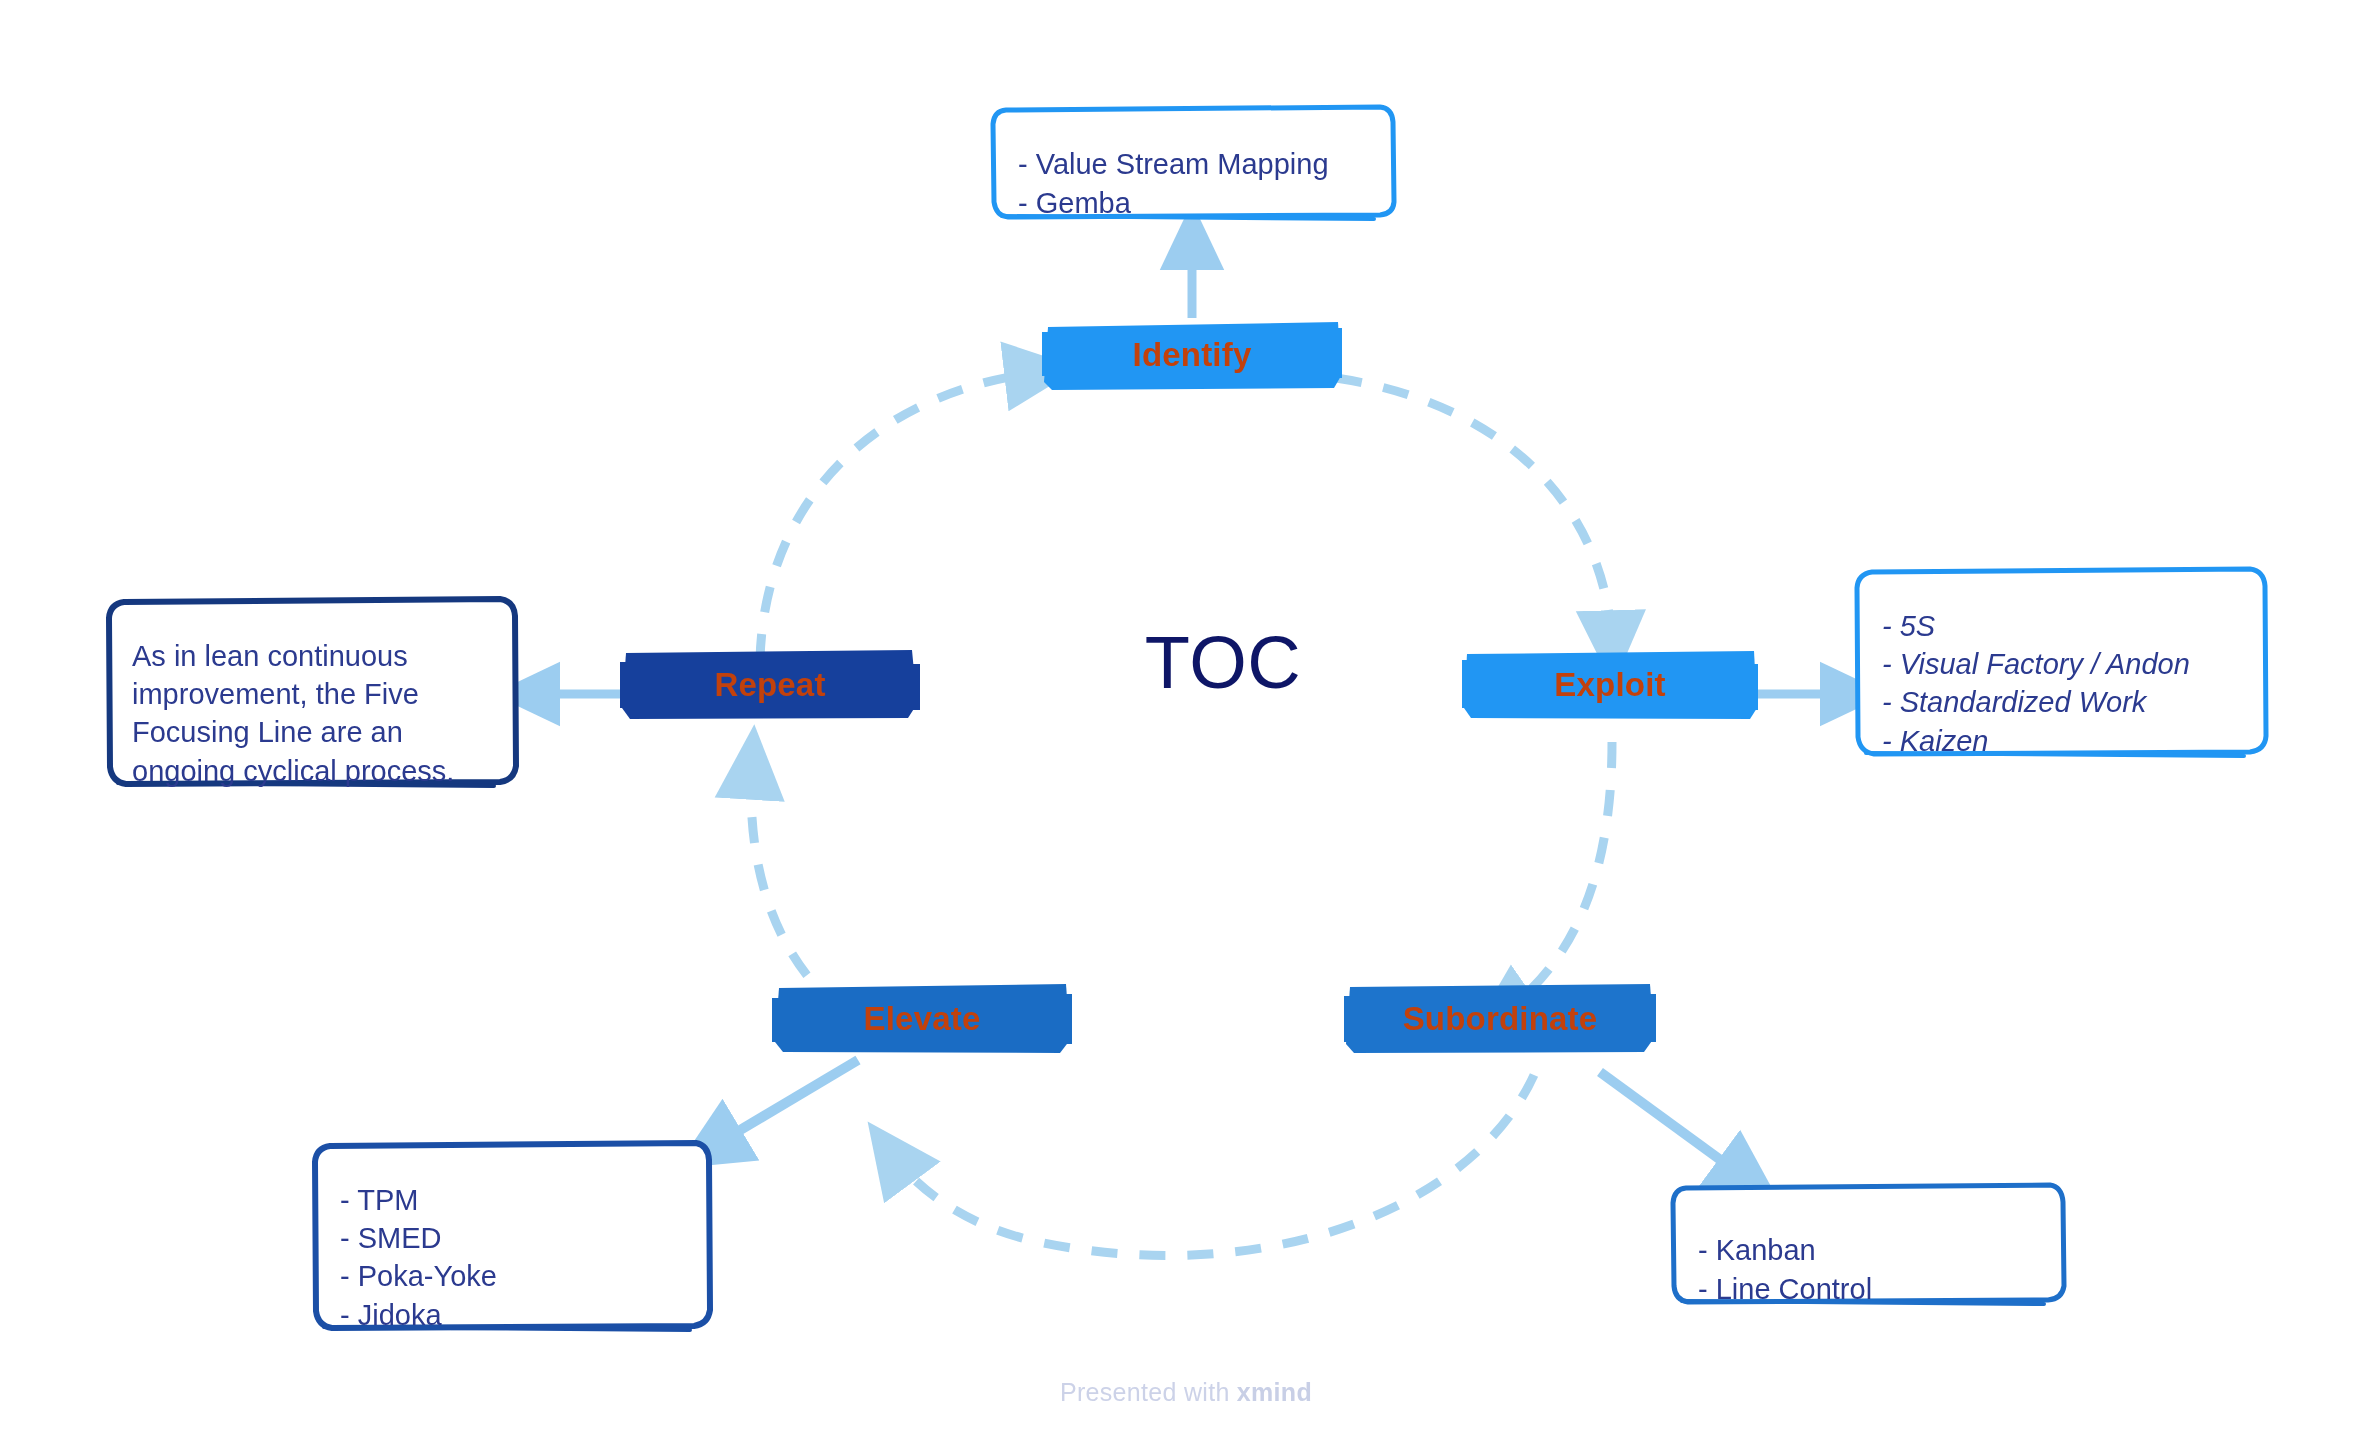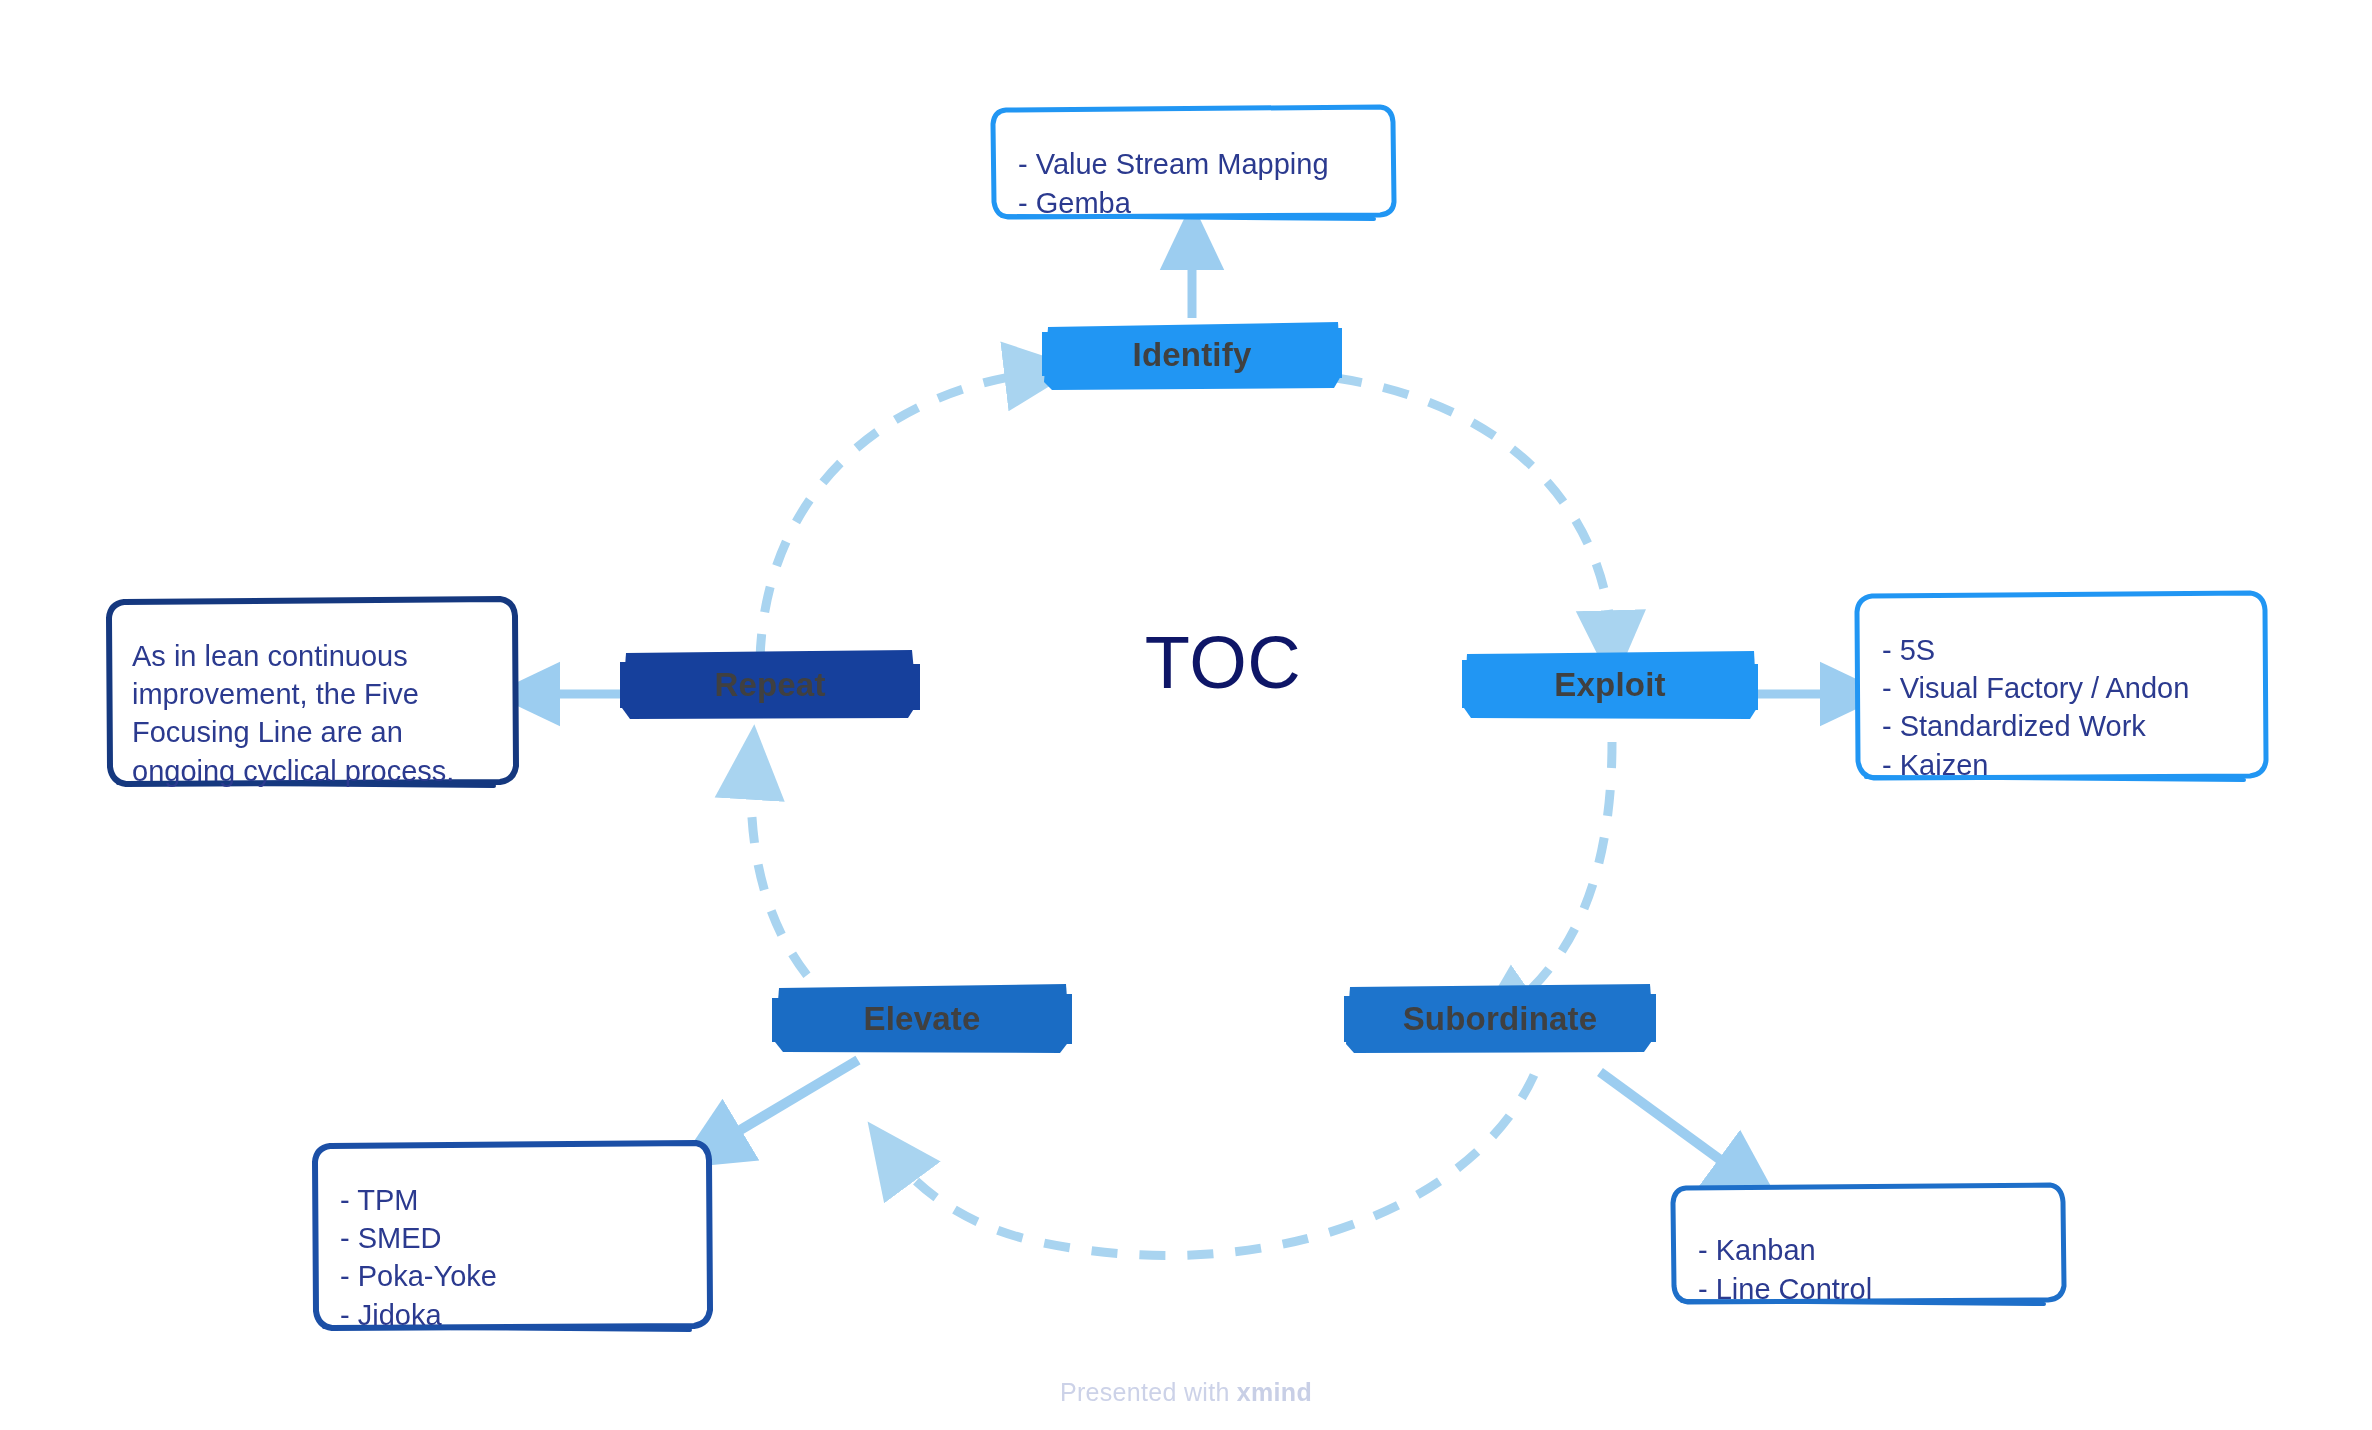--- a/index.html
+++ b/index.html
@@ -45,21 +45,21 @@
     color: #0e1667;
     line-height: 1;
   }
 
   
   .node {
     position: absolute;
     display: flex;
     align-items: center;
     justify-content: center;
-    color: #404040;
+    color: #c2410c;
     font-weight: 700;
     font-size: 33px;
     letter-spacing: 0.2px;
     white-space: nowrap;
   }
   .node .brush {
     position: absolute;
     inset: 0;
   }
   .node .node-label {
@@ -201,21 +201,21 @@
     <svg class="sketch" viewBox="0 0 410 120" preserveAspectRatio="none">
       <path d="M18,8 L392,5 Q404,6 405,20 L406,100 Q405,112 392,113 L20,115 Q8,114 6,100 L5,22 Q6,9 18,8 Z" fill="#ffffff" stroke="#2196f3" stroke-width="5" stroke-linejoin="round"></path>
       <path d="M14,114 L386,117" fill="none" stroke="#2196f3" stroke-width="4" stroke-linecap="round"></path>
     </svg>
     <div class="callout-body">
       <span class="line">- Value Stream Mapping</span>
       <span class="line">- Gemba</span>
     </div>
   </div>
 
-  <div class="callout" style="left:1852px; top:588px; width:418px; height:196px;">
+  <div class="callout" style="left:1852px; top:564px; width:418px; height:196px;font-style:italic;">
     <svg class="sketch" viewBox="0 0 418 196" preserveAspectRatio="none">
       <path d="M20,8 L398,5 Q412,7 413,22 L414,172 Q413,186 398,188 L22,190 Q8,188 6,173 L5,24 Q6,10 20,8 Z" fill="#ffffff" stroke="#2196f3" stroke-width="5" stroke-linejoin="round"></path>
       <path d="M14,189 L392,192" fill="none" stroke="#2196f3" stroke-width="4" stroke-linecap="round"></path>
     </svg>
     <div class="callout-body">
       <span class="line">- 5S</span>
       <span class="line">- Visual Factory / Andon</span>
       <span class="line">- Standardized Work</span>
       <span class="line">- Kaizen</span>
     </div>

